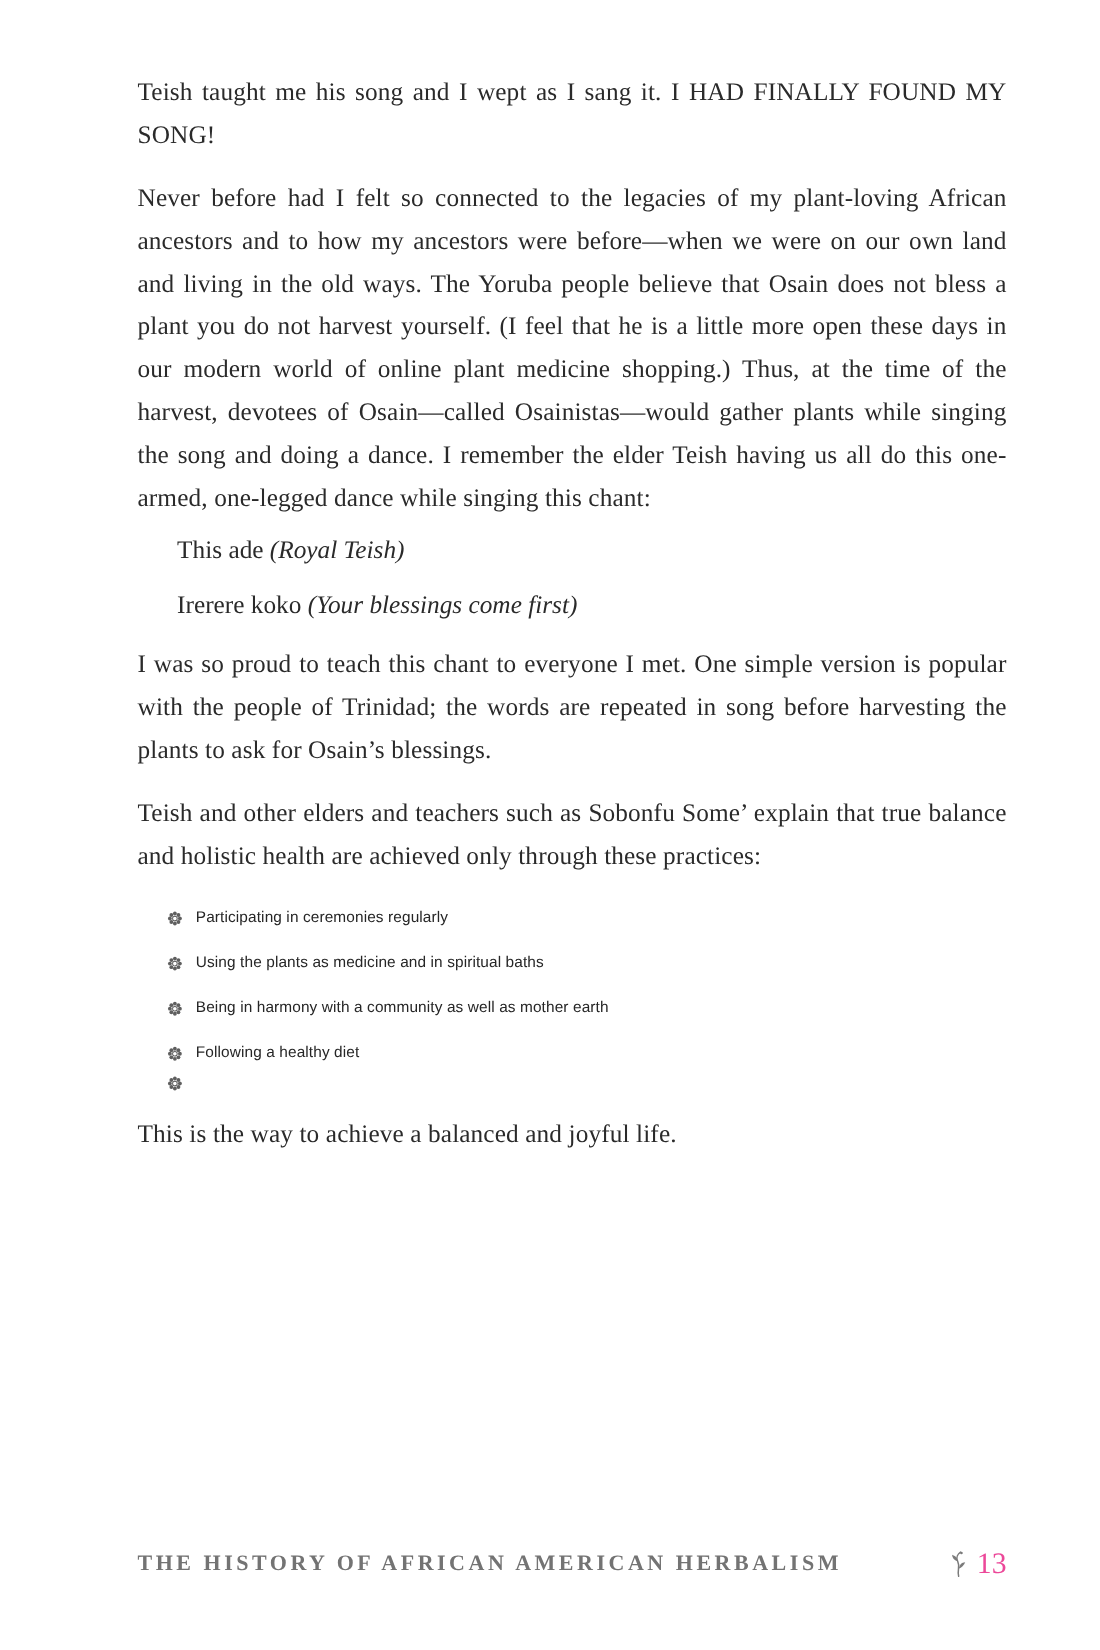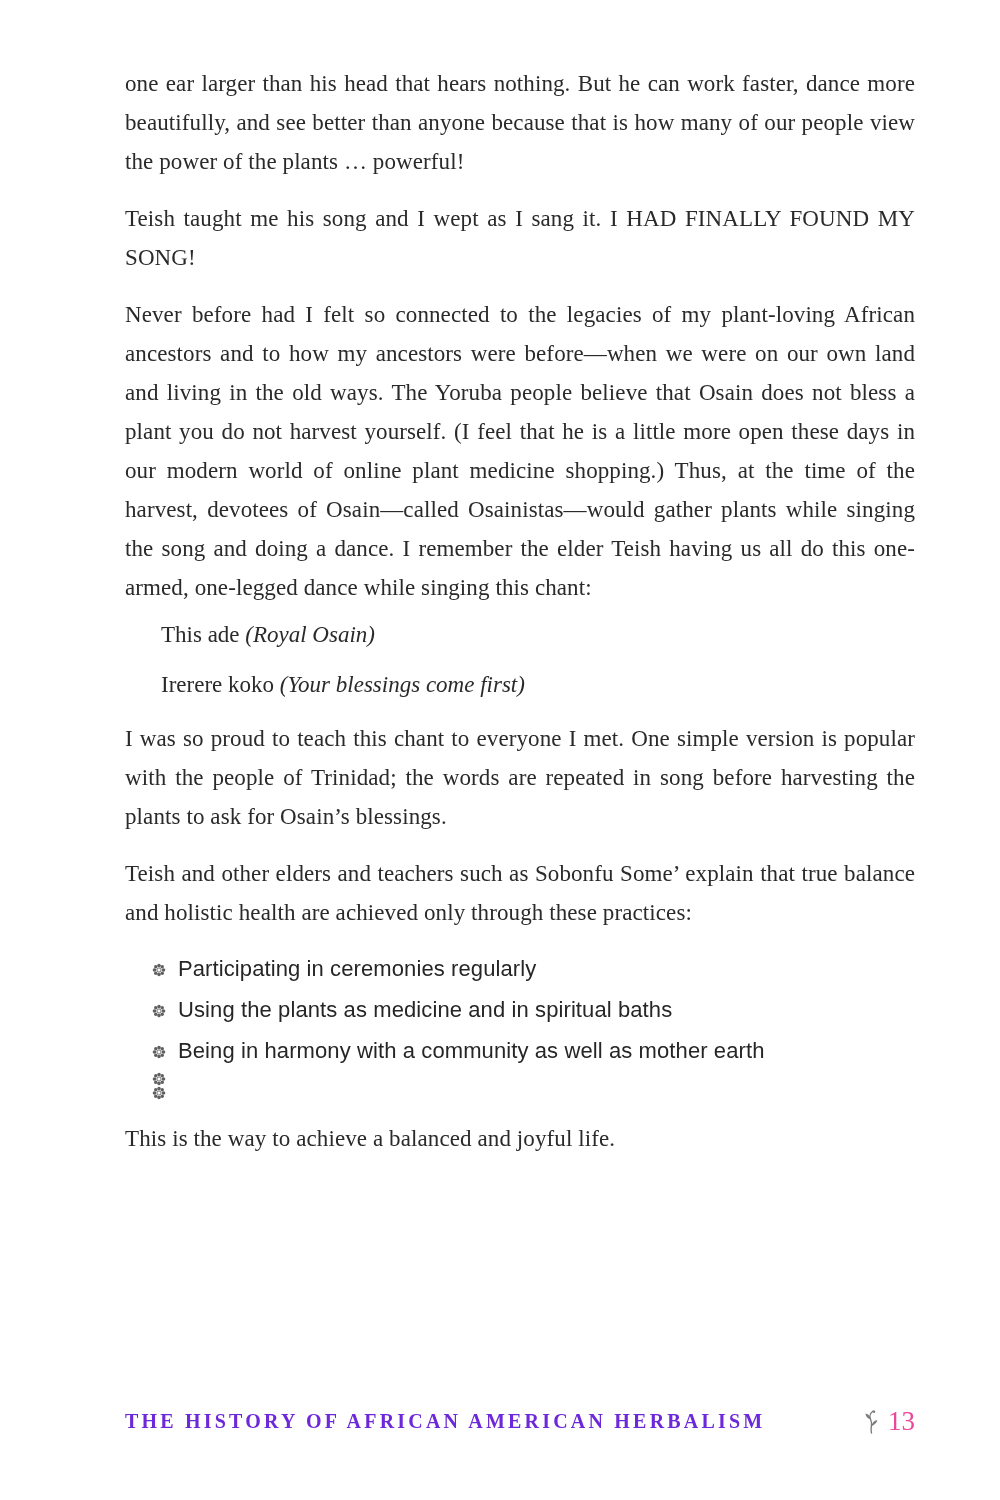--- a/index.html
+++ b/index.html
@@ -48,21 +48,21 @@
   }
   .practices {
     list-style: none;
     margin: 16px 0 20px 0;
     padding: 0 0 0 27px;
   }
   .practices li {
     display: flex;
     align-items: baseline;
     font-family: "Liberation Sans", sans-serif;
-    font-size: 22px;
+    font-size: 14px;
     line-height: 41px;
     color: #262626;
     letter-spacing: 0.1px;
   }
   .bullet-icon {
     flex: 0 0 auto;
     width: 14px;
     height: 14px;
     margin-right: 12px;
     position: relative;
@@ -78,48 +78,47 @@
     top: 1406px;
     display: flex;
     justify-content: space-between;
     align-items: center;
   }
   .footer-title {
     font-family: "Liberation Serif", serif;
     font-weight: 700;
     font-size: 20px;
     letter-spacing: 3.2px;
-    color: #6d28d9;
+    color: #737373;
   }
   .pageno-group {
     display: flex;
     align-items: center;
     gap: 8px;
   }
   .ornament-icon svg { display: block; width: 17px; height: 26px; }
   .page-number {
     font-family: "Liberation Serif", serif;
     font-size: 27px;
     color: #ec4899;
   }
 </style>
 </head>
 <body>
 
 <div class="page">
   <main class="content">
 
-    <p class="body-para">one ear larger than his head that hears nothing. But he can work faster, dance more beautifully, and see better than anyone because that is how many of our people view the power of the plants … powerful!</p>
 
     <p class="body-para">Teish taught me his song and I wept as I sang it. I HAD FINALLY FOUND MY SONG!</p>
 
     <p class="body-para tight">Never before had I felt so connected to the legacies of my plant-loving African ancestors and to how my ancestors were before—when we were on our own land and living in the old ways. The Yoruba people believe that Osain does not bless a plant you do not harvest yourself. (I feel that he is a little more open these days in our modern world of online plant medicine shopping.) Thus, at the time of the harvest, devotees of Osain—called Osainistas—would gather plants while singing the song and doing a dance. I remember the elder Teish having us all do this one-armed, one-legged dance while singing this chant:</p>
 
     <div class="chant">
-      <p class="chant-line"><span>This ade </span><span class="translation">(Royal Osain)</span></p>
+      <p class="chant-line"><span>This ade </span><span class="translation">(Royal Teish)</span></p>
       <p class="chant-line"><span>Irerere koko </span><span class="translation">(Your blessings come first)</span></p>
     </div>
 
     <p class="body-para">I was so proud to teach this chant to everyone I met. One simple version is popular with the people of Trinidad; the words are repeated in song before harvesting the plants to ask for Osain’s blessings.</p>
 
     <p class="body-para tight">Teish and other elders and teachers such as Sobonfu Some’ explain that true balance and holistic health are achieved only through these practices:</p>
 
     <ul class="practices">
       <li>
         <span class="bullet-icon">
@@ -176,20 +175,21 @@
               <circle cx="14.6" cy="14.6" r="2.5"></circle>
             <circle cx="10" cy="16.5" r="2.5"></circle>
               <circle cx="5.4" cy="14.6" r="2.5"></circle>
             <circle cx="3.5" cy="10" r="2.5"></circle>
               <circle cx="5.4" cy="5.4" r="2.5"></circle>
             <circle cx="10" cy="3.5" r="2.5"></circle>
               <circle cx="14.6" cy="5.4" r="2.5"></circle>
             <circle cx="10" cy="10" r="3" fill="none" stroke="#5f5f5f" stroke-width="1.3"></circle>
           </svg>
         </span>
+        <span>Following a healthy diet</span>
       </li>
       <li>
         <span class="bullet-icon">
           <svg viewBox="0 0 20 20" xmlns="http://www.w3.org/2000/svg" fill="#5f5f5f">
             <circle cx="16.5" cy="10" r="2.5"></circle>
               <circle cx="14.6" cy="14.6" r="2.5"></circle>
             <circle cx="10" cy="16.5" r="2.5"></circle>
               <circle cx="5.4" cy="14.6" r="2.5"></circle>
             <circle cx="3.5" cy="10" r="2.5"></circle>
               <circle cx="5.4" cy="5.4" r="2.5"></circle>

